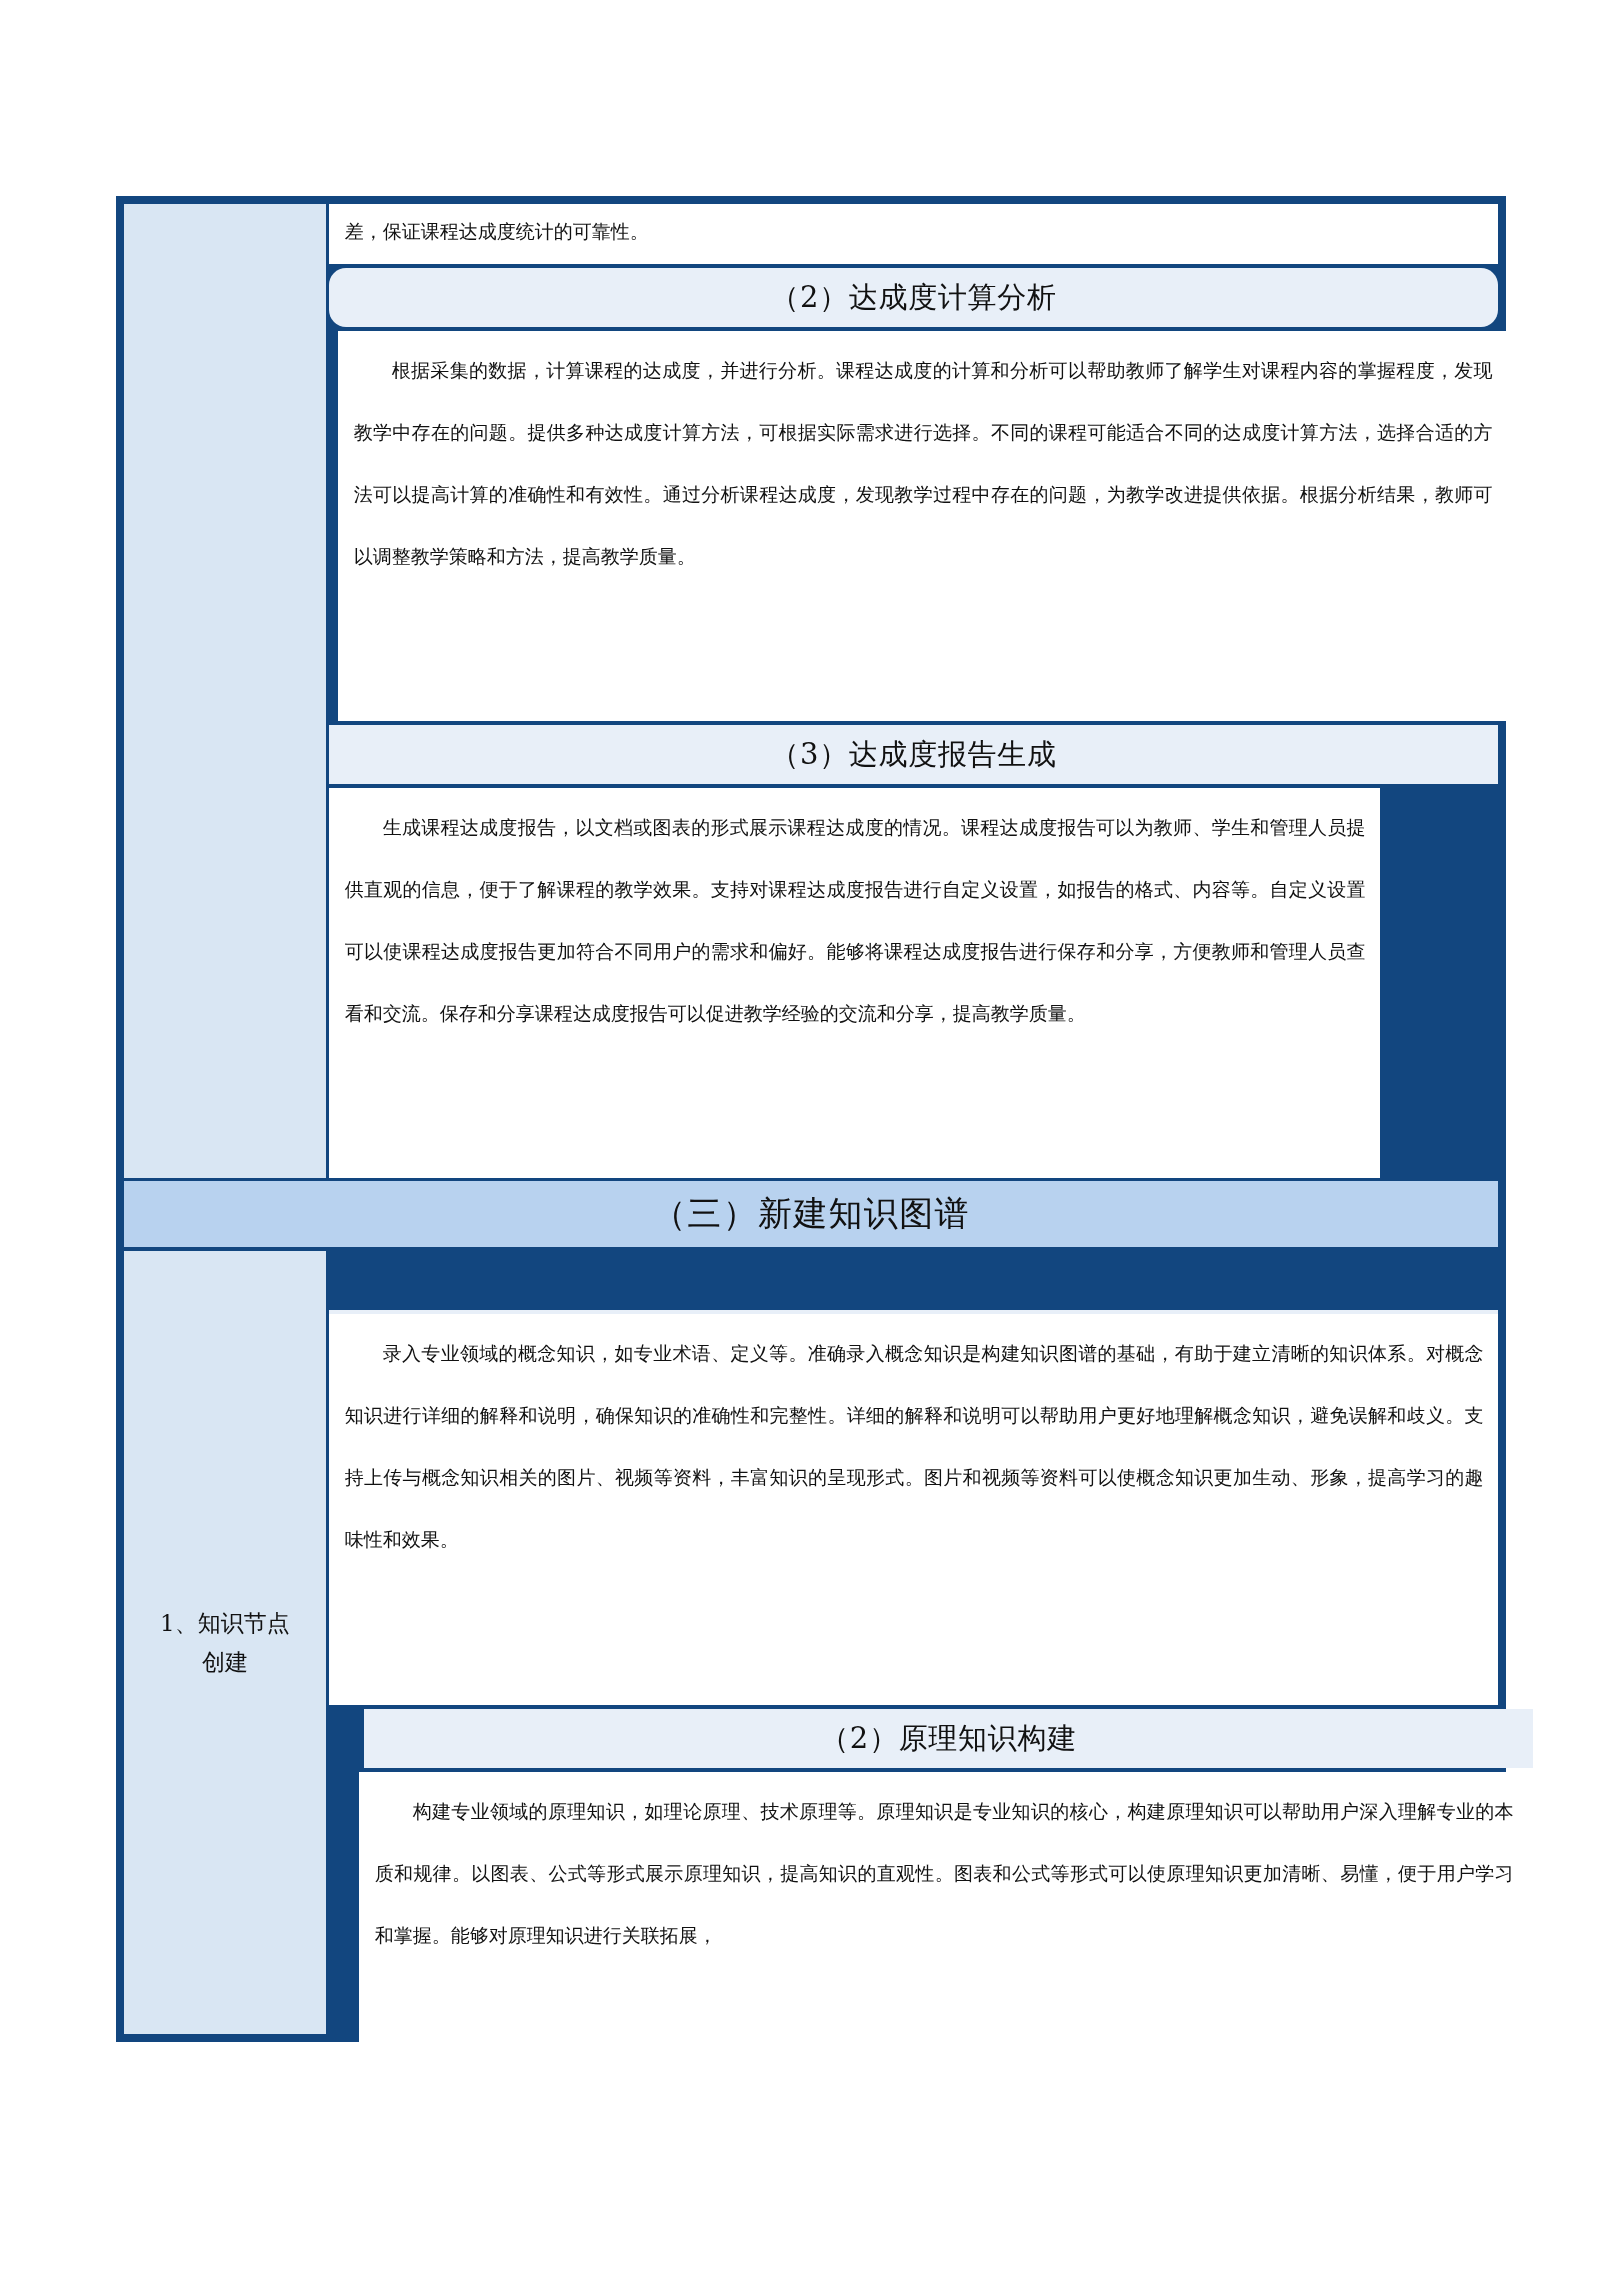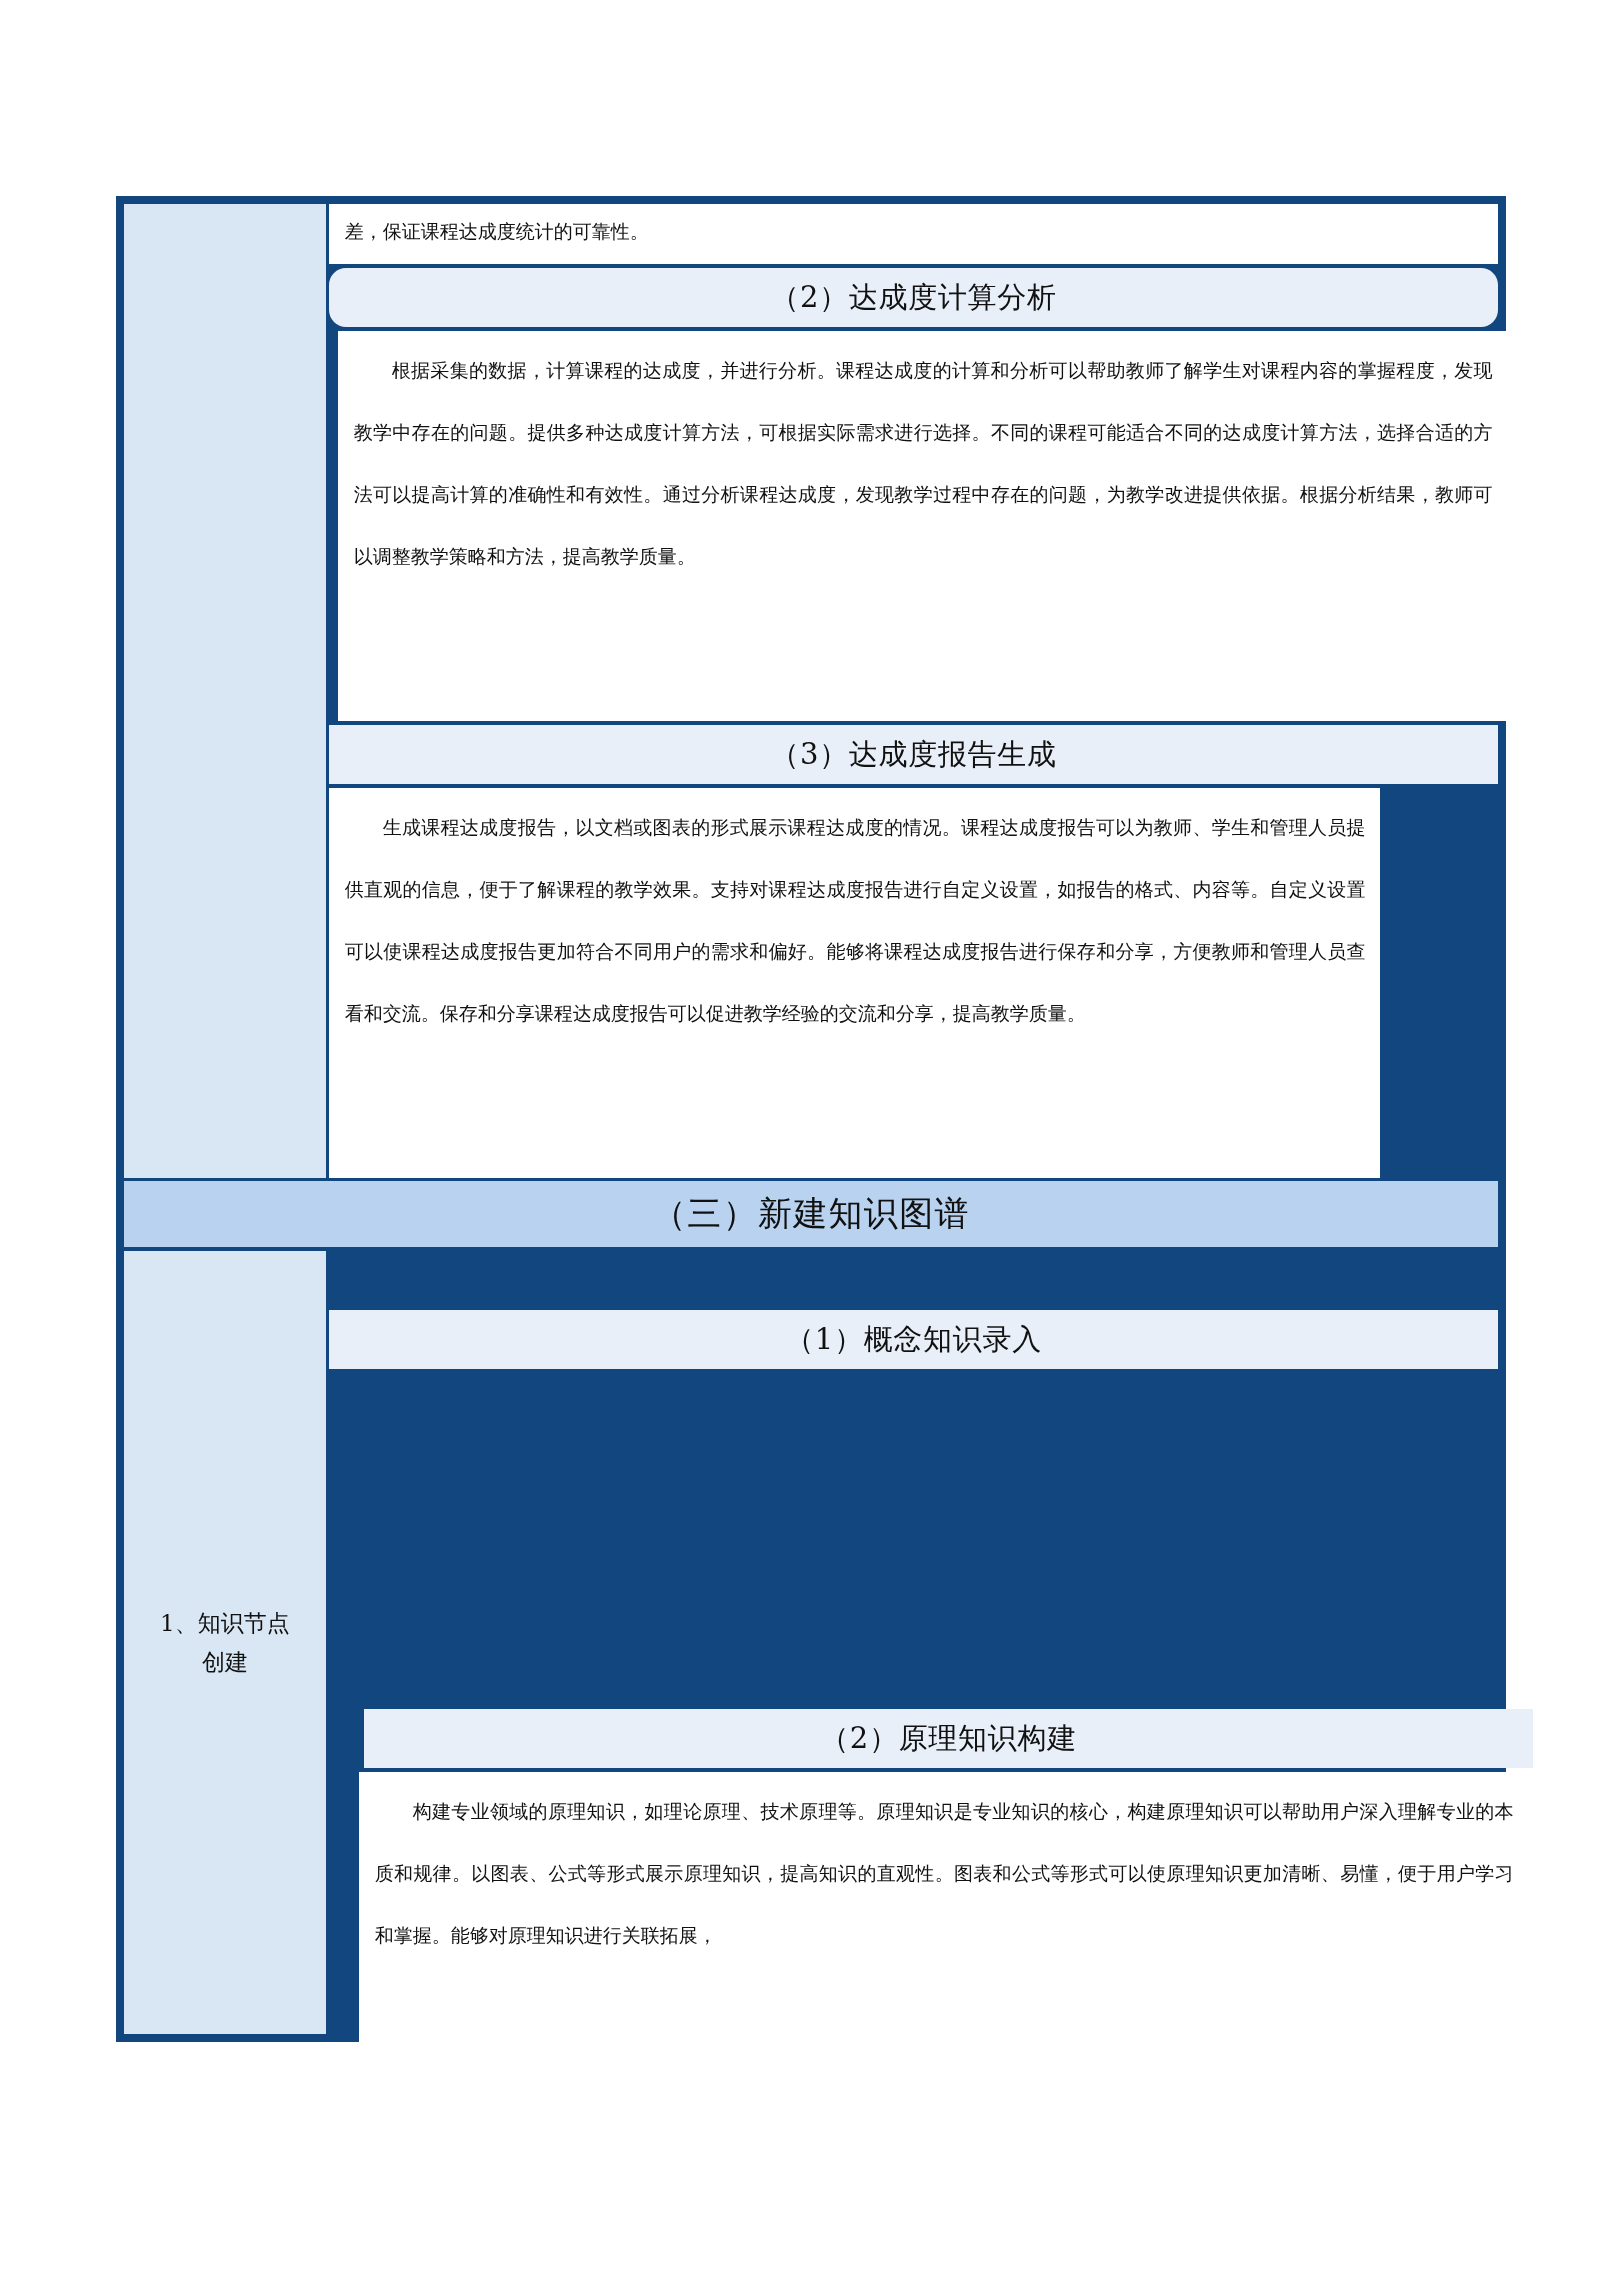--- a/index.html
+++ b/index.html
@@ -52,20 +52,23 @@
   </div>
 
   <div class="cell left label" style="left:7.9px; top:1055px; width:202px; height:783px;">
     <span>1、知识节点创建</span>
   </div>
 
   <div class="cell sub" style="left:213px; top:1114px; width:1169px; height:59px;">
     <span>（1）概念知识录入</span>
   </div>
 
+  <div class="cell para" style="left:213px; top:1118px; width:1169px; height:391px; padding-top:7.9px;">
+    <p>录入专业领域的概念知识，如专业术语、定义等。准确录入概念知识是构建知识图谱的基础，有助于建立清晰的知识体系。对概念知识进行详细的解释和说明，确保知识的准确性和完整性。详细的解释和说明可以帮助用户更好地理解概念知识，避免误解和歧义。支持上传与概念知识相关的图片、视频等资料，丰富知识的呈现形式。图片和视频等资料可以使概念知识更加生动、形象，提高学习的趣味性和效果。</p>
+  </div>
 
   <div class="cell sub" style="left:213px; top:1513px; width:1169px; height:59px;margin-left:35px;">
     <span>（2）原理知识构建</span>
   </div>
 
   <div class="cell para" style="left:213px; top:1576px; width:1169px; height:284px; padding-top:7.9px;margin-left:30px;">
     <p>构建专业领域的原理知识，如理论原理、技术原理等。原理知识是专业知识的核心，构建原理知识可以帮助用户深入理解专业的本质和规律。以图表、公式等形式展示原理知识，提高知识的直观性。图表和公式等形式可以使原理知识更加清晰、易懂，便于用户学习和掌握。能够对原理知识进行关联拓展，</p>
   </div>
 
 </div>

